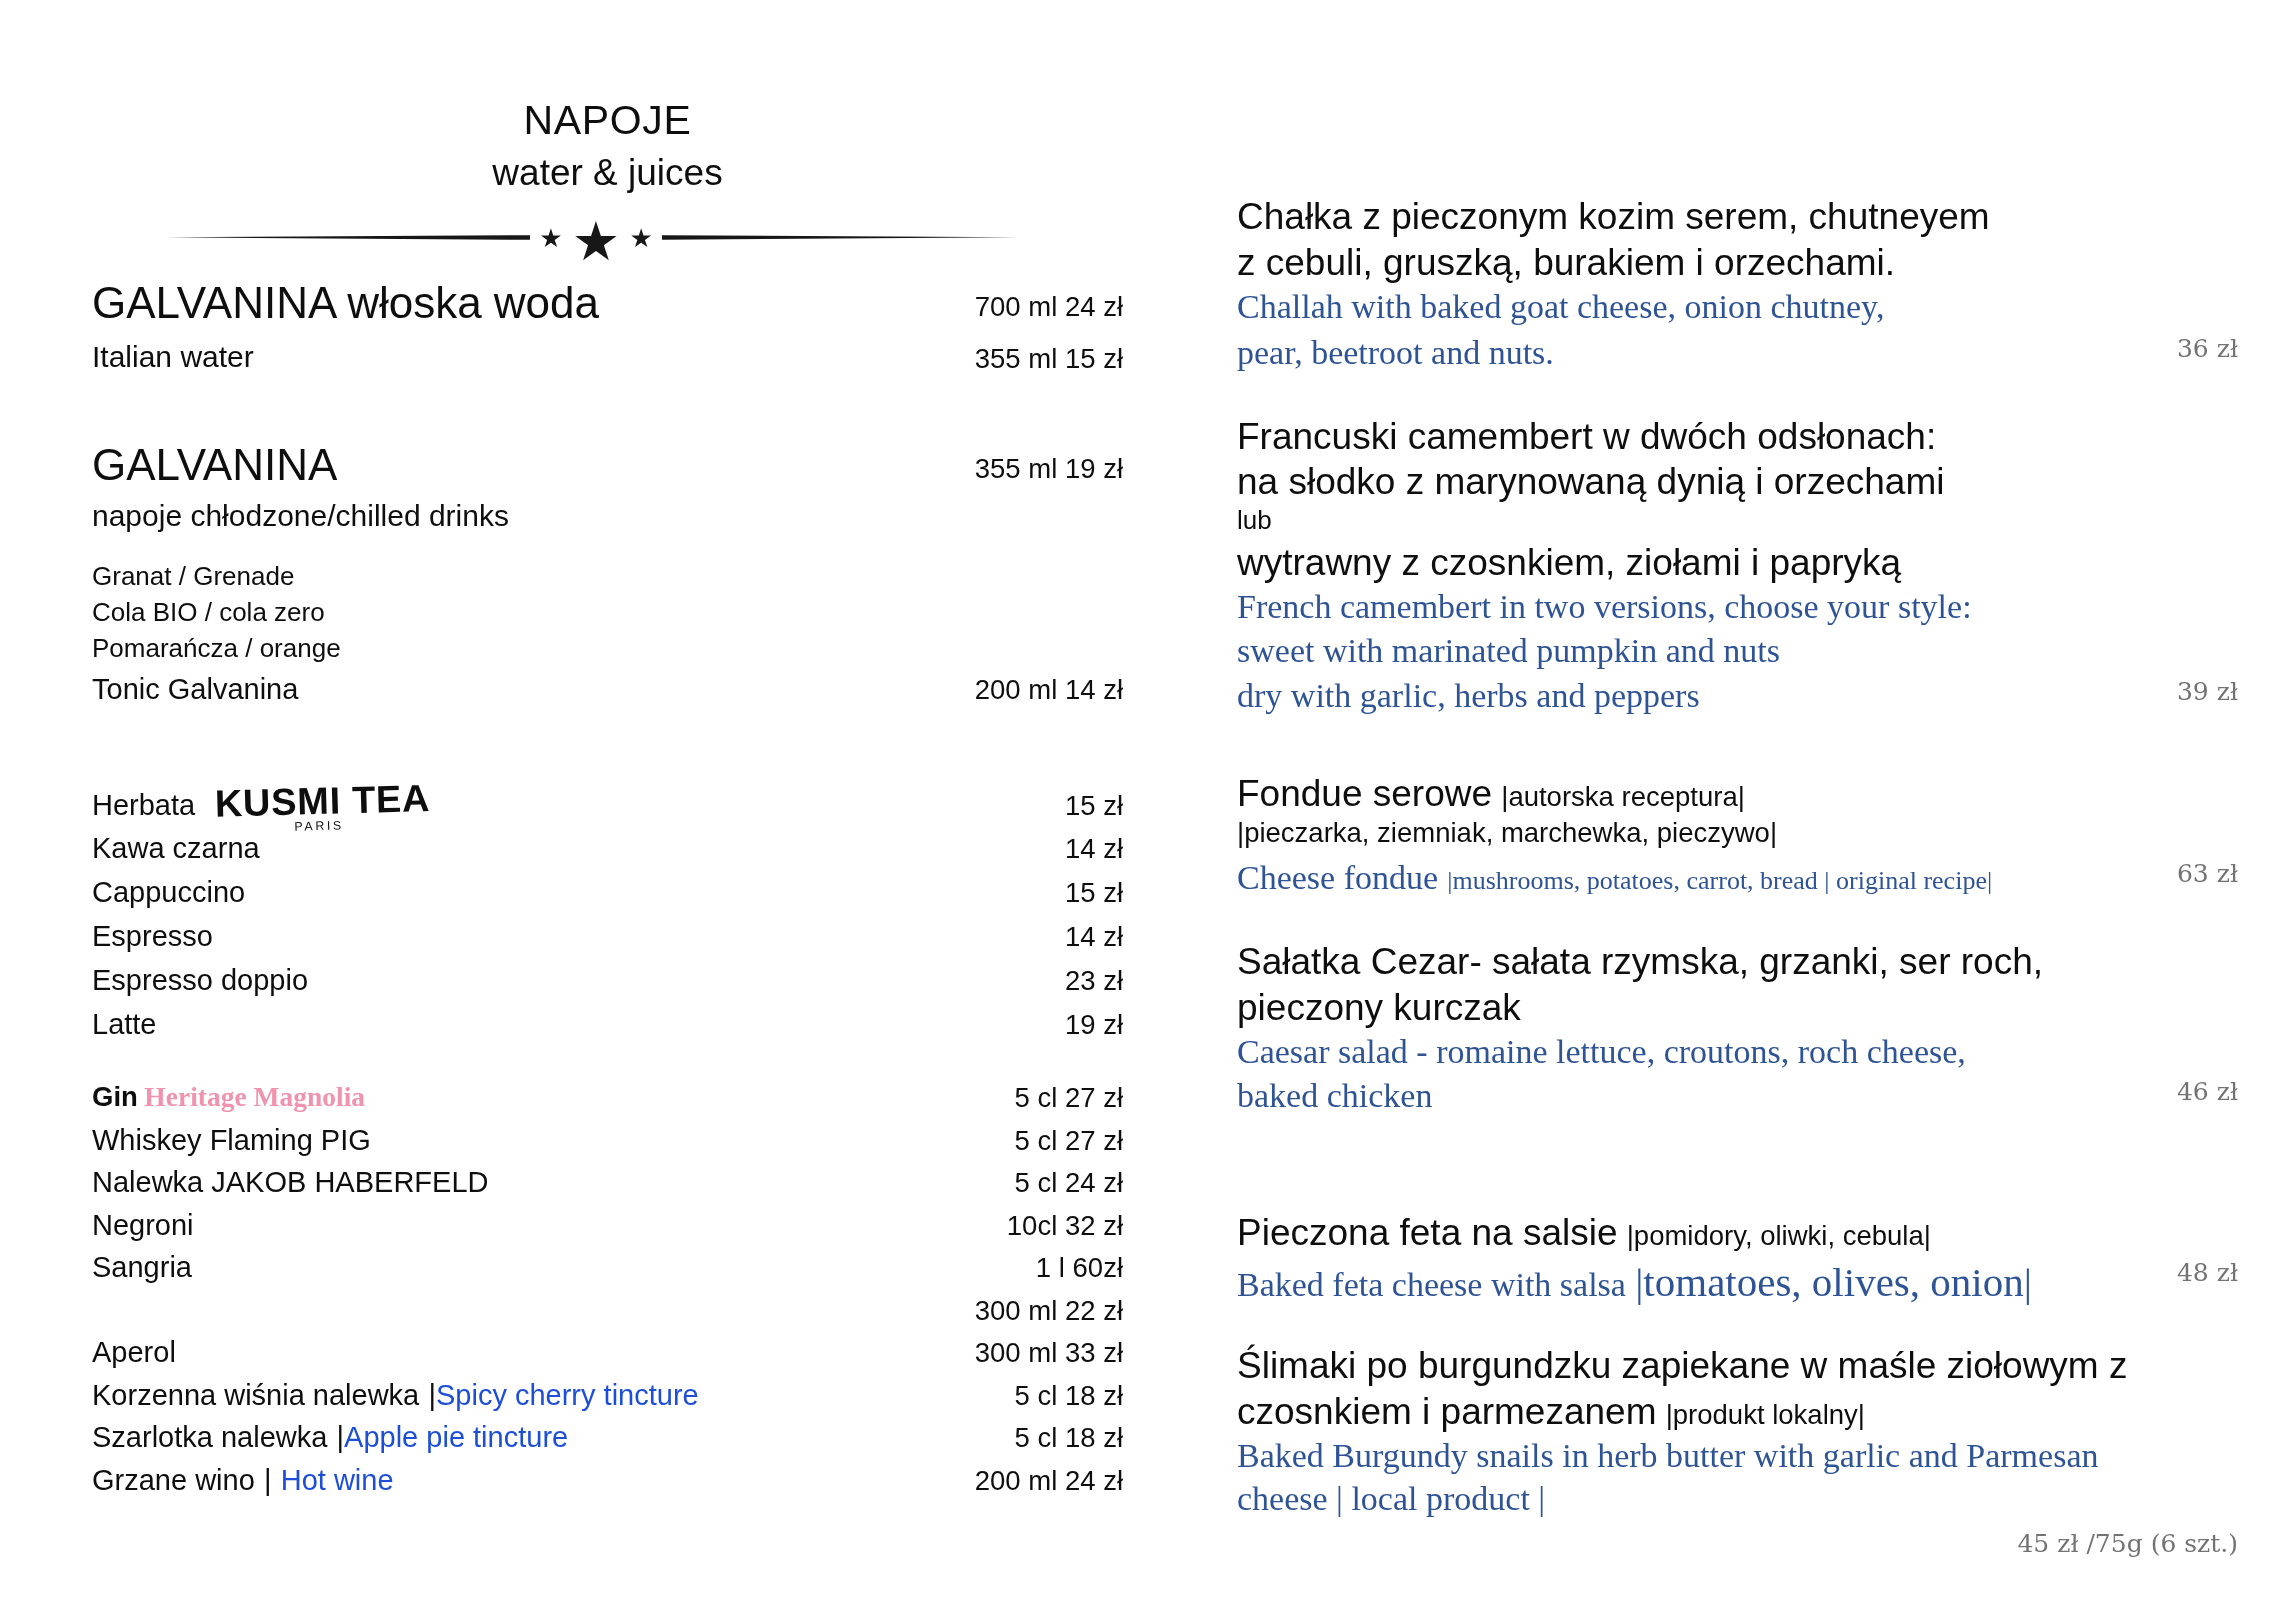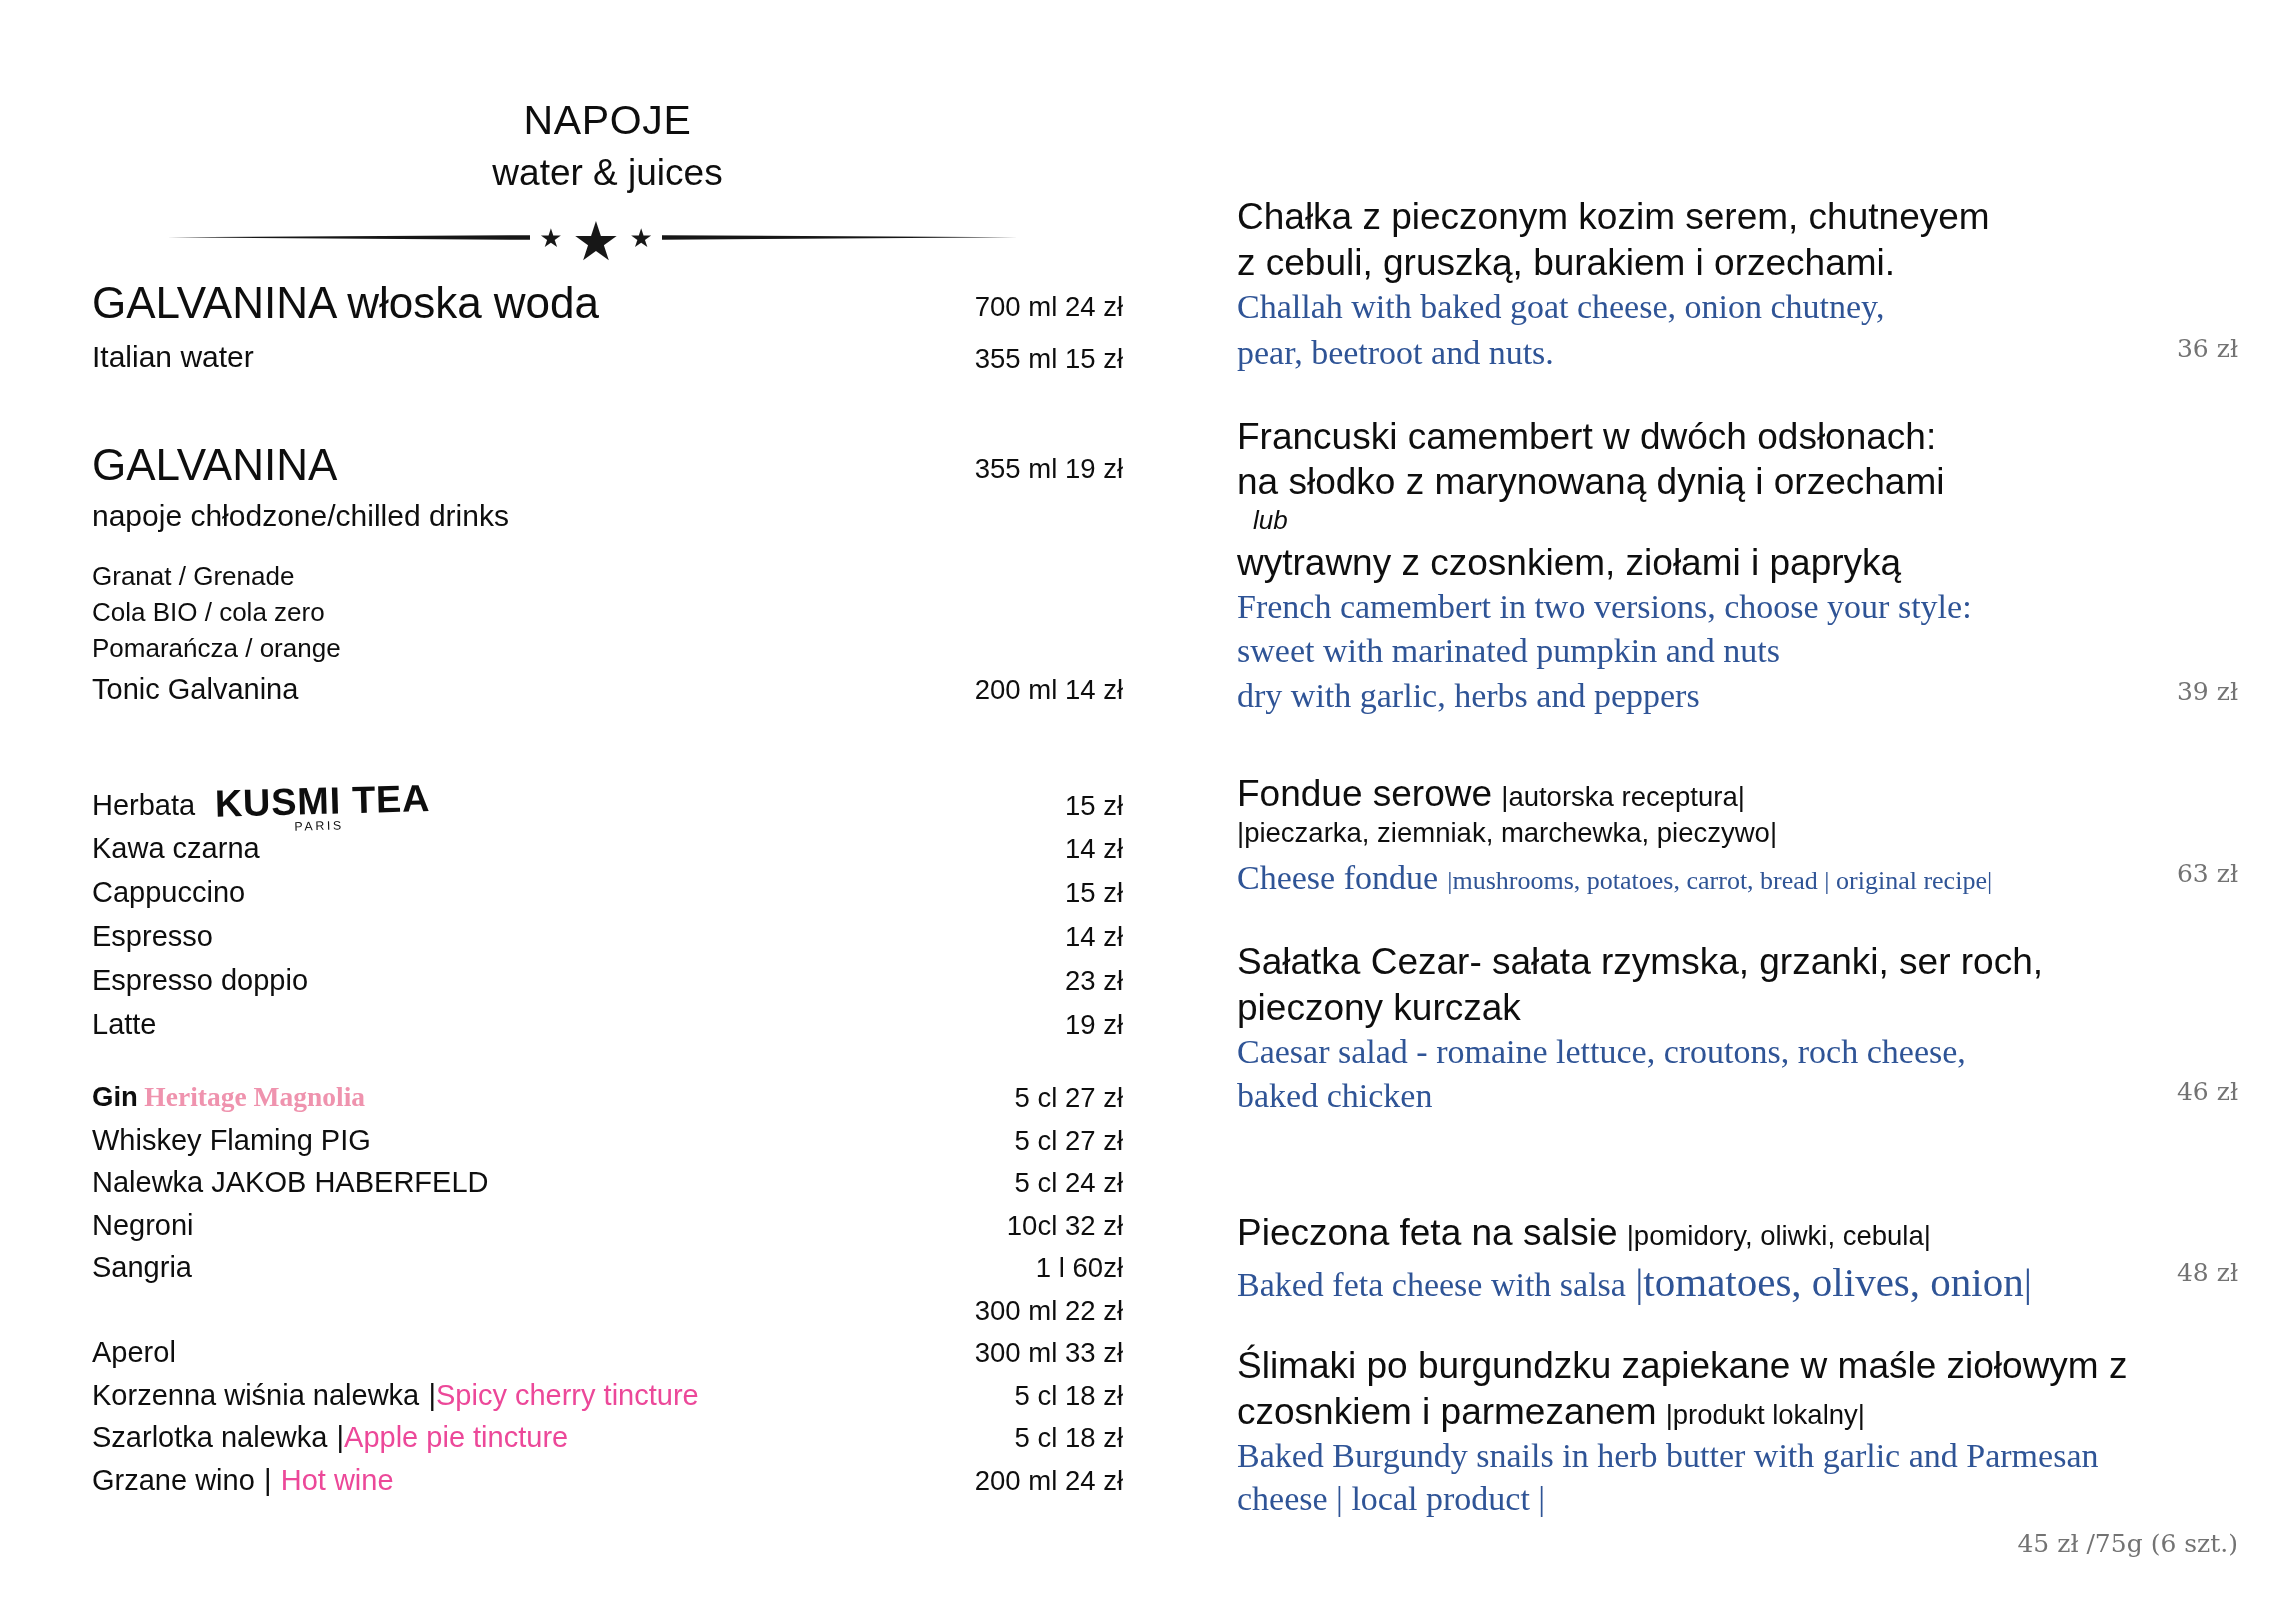--- a/index.html
+++ b/index.html
@@ -15,27 +15,27 @@
 
   
   .f-title1{font-size:41px;letter-spacing:0.7px;}
   .f-title2{font-size:37px;}
   .f-head{font-size:44px;}
   .f-sub{font-size:30px;}
   .f-flav{font-size:26px;}
   .f-item{font-size:29px;}
   .f-prcL{font-size:27.5px;}
   .pink{color:#EF93AE;font-family:Liberation Serif, serif;}
-  .blue-sans{color:#ec4899;}
+  .blue-sans{color:#1d4ed8;}
   .gin{font-size:27.5px;font-weight:700;}
 
   
   .f-plh{font-size:37px;}
   .f-plnote{font-size:27.5px;}
-  .f-lub{font-size:26px;font-style:italic;margin-left:16px;}
+  .f-lub{font-size:26px;}
   .f-en{font-family:"Liberation Serif",serif;font-size:34px;color:#2F5496;}
   .f-ennote{font-family:"Liberation Serif",serif;font-size:26px;color:#2F5496;}
   .f-ennote2{font-family:"Liberation Serif",serif;font-size:41px;color:#2F5496;}
   .f-prcR{font-family:"DejaVu Serif",serif;font-size:25px;color:#737373;}
 
   
   .divider{position:absolute;left:75px;right:98px;display:flex;align-items:center;gap:9.2px;height:59px;}
   .wedge{flex:1;height:4.6px;background:#171717;}
   .wedge.l{clip-path:polygon(0 45%,100% 0,100% 100%);}
   .wedge.r{clip-path:polygon(0 0,0 100%,100% 45%);}

